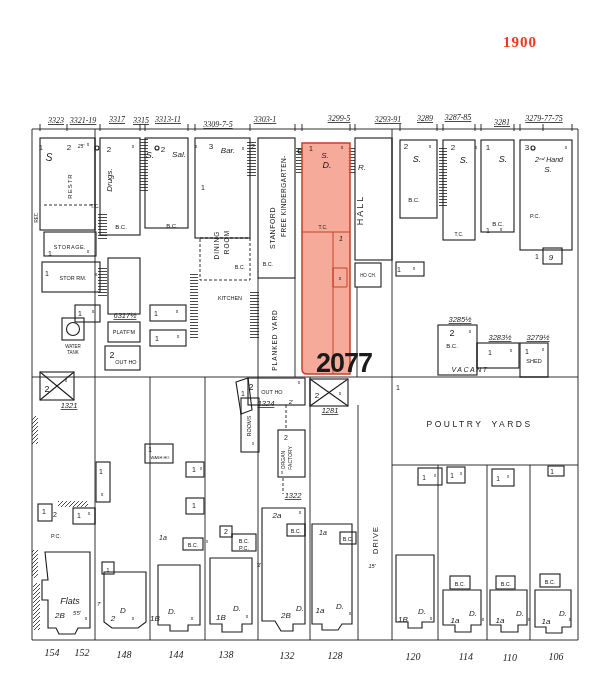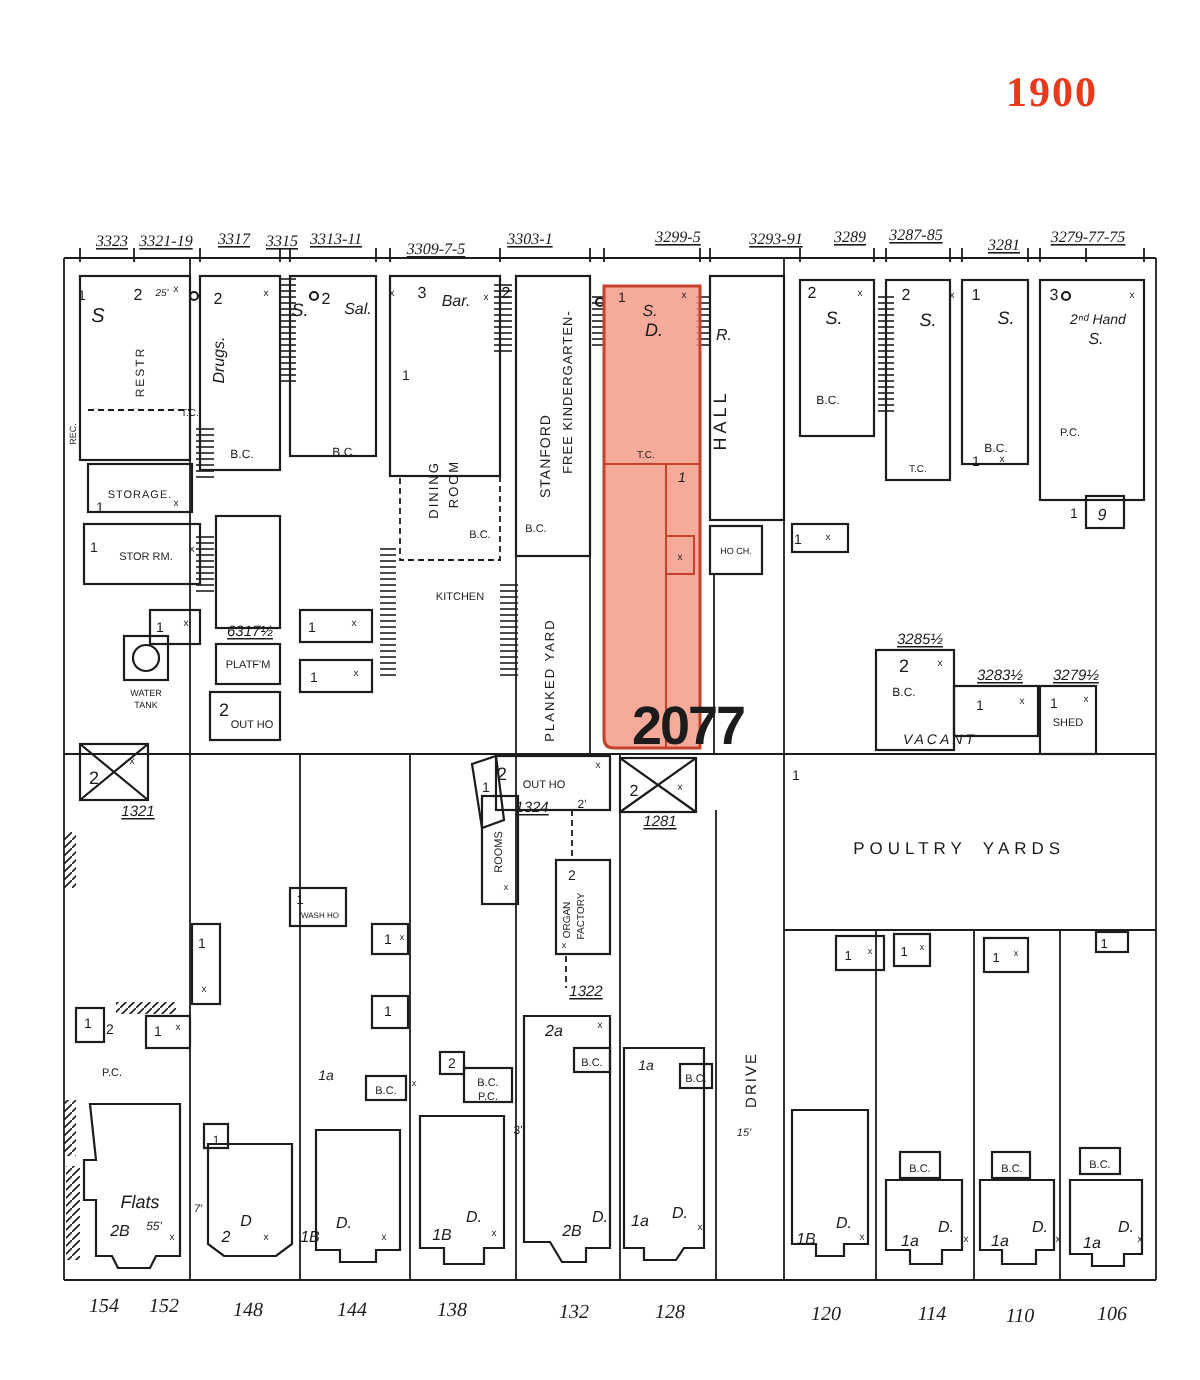--- a/index.html
+++ b/index.html
@@ -1,19 +1,19 @@
 <!DOCTYPE html>
 <html><head>
 <meta charset="utf-8">
 <style>
   html,body{margin:0;padding:0;background:#ffffff;}
   #stage{position:relative;width:600px;height:690px;background:#fff;overflow:hidden;
          font-family:"Liberation Sans",sans-serif;}
   .year{position:absolute;left:503px;top:34px;font-family:"Liberation Serif",serif;
-        font-weight:bold;font-size:21px;letter-spacing:1px;}
+        font-weight:bold;font-size:15px;letter-spacing:1px;}
   svg{position:absolute;left:0;top:0;}
   svg text{font-family:"Liberation Sans",sans-serif;fill:#1b1b1b;text-anchor:middle;}
   .street-nums text{font-family:"Liberation Serif",serif;}
   .ink{stroke:#1c1c1c;fill:none;stroke-width:1.1;}
   .ink-thin{stroke:#1c1c1c;fill:none;stroke-width:0.9;}
   .dash{stroke:#1c1c1c;fill:none;stroke-width:0.9;stroke-dasharray:3,2;}
   .parcel-num{font-weight:bold;font-size:27px;letter-spacing:-1px;}
 </style>
 </head>
 <body>

